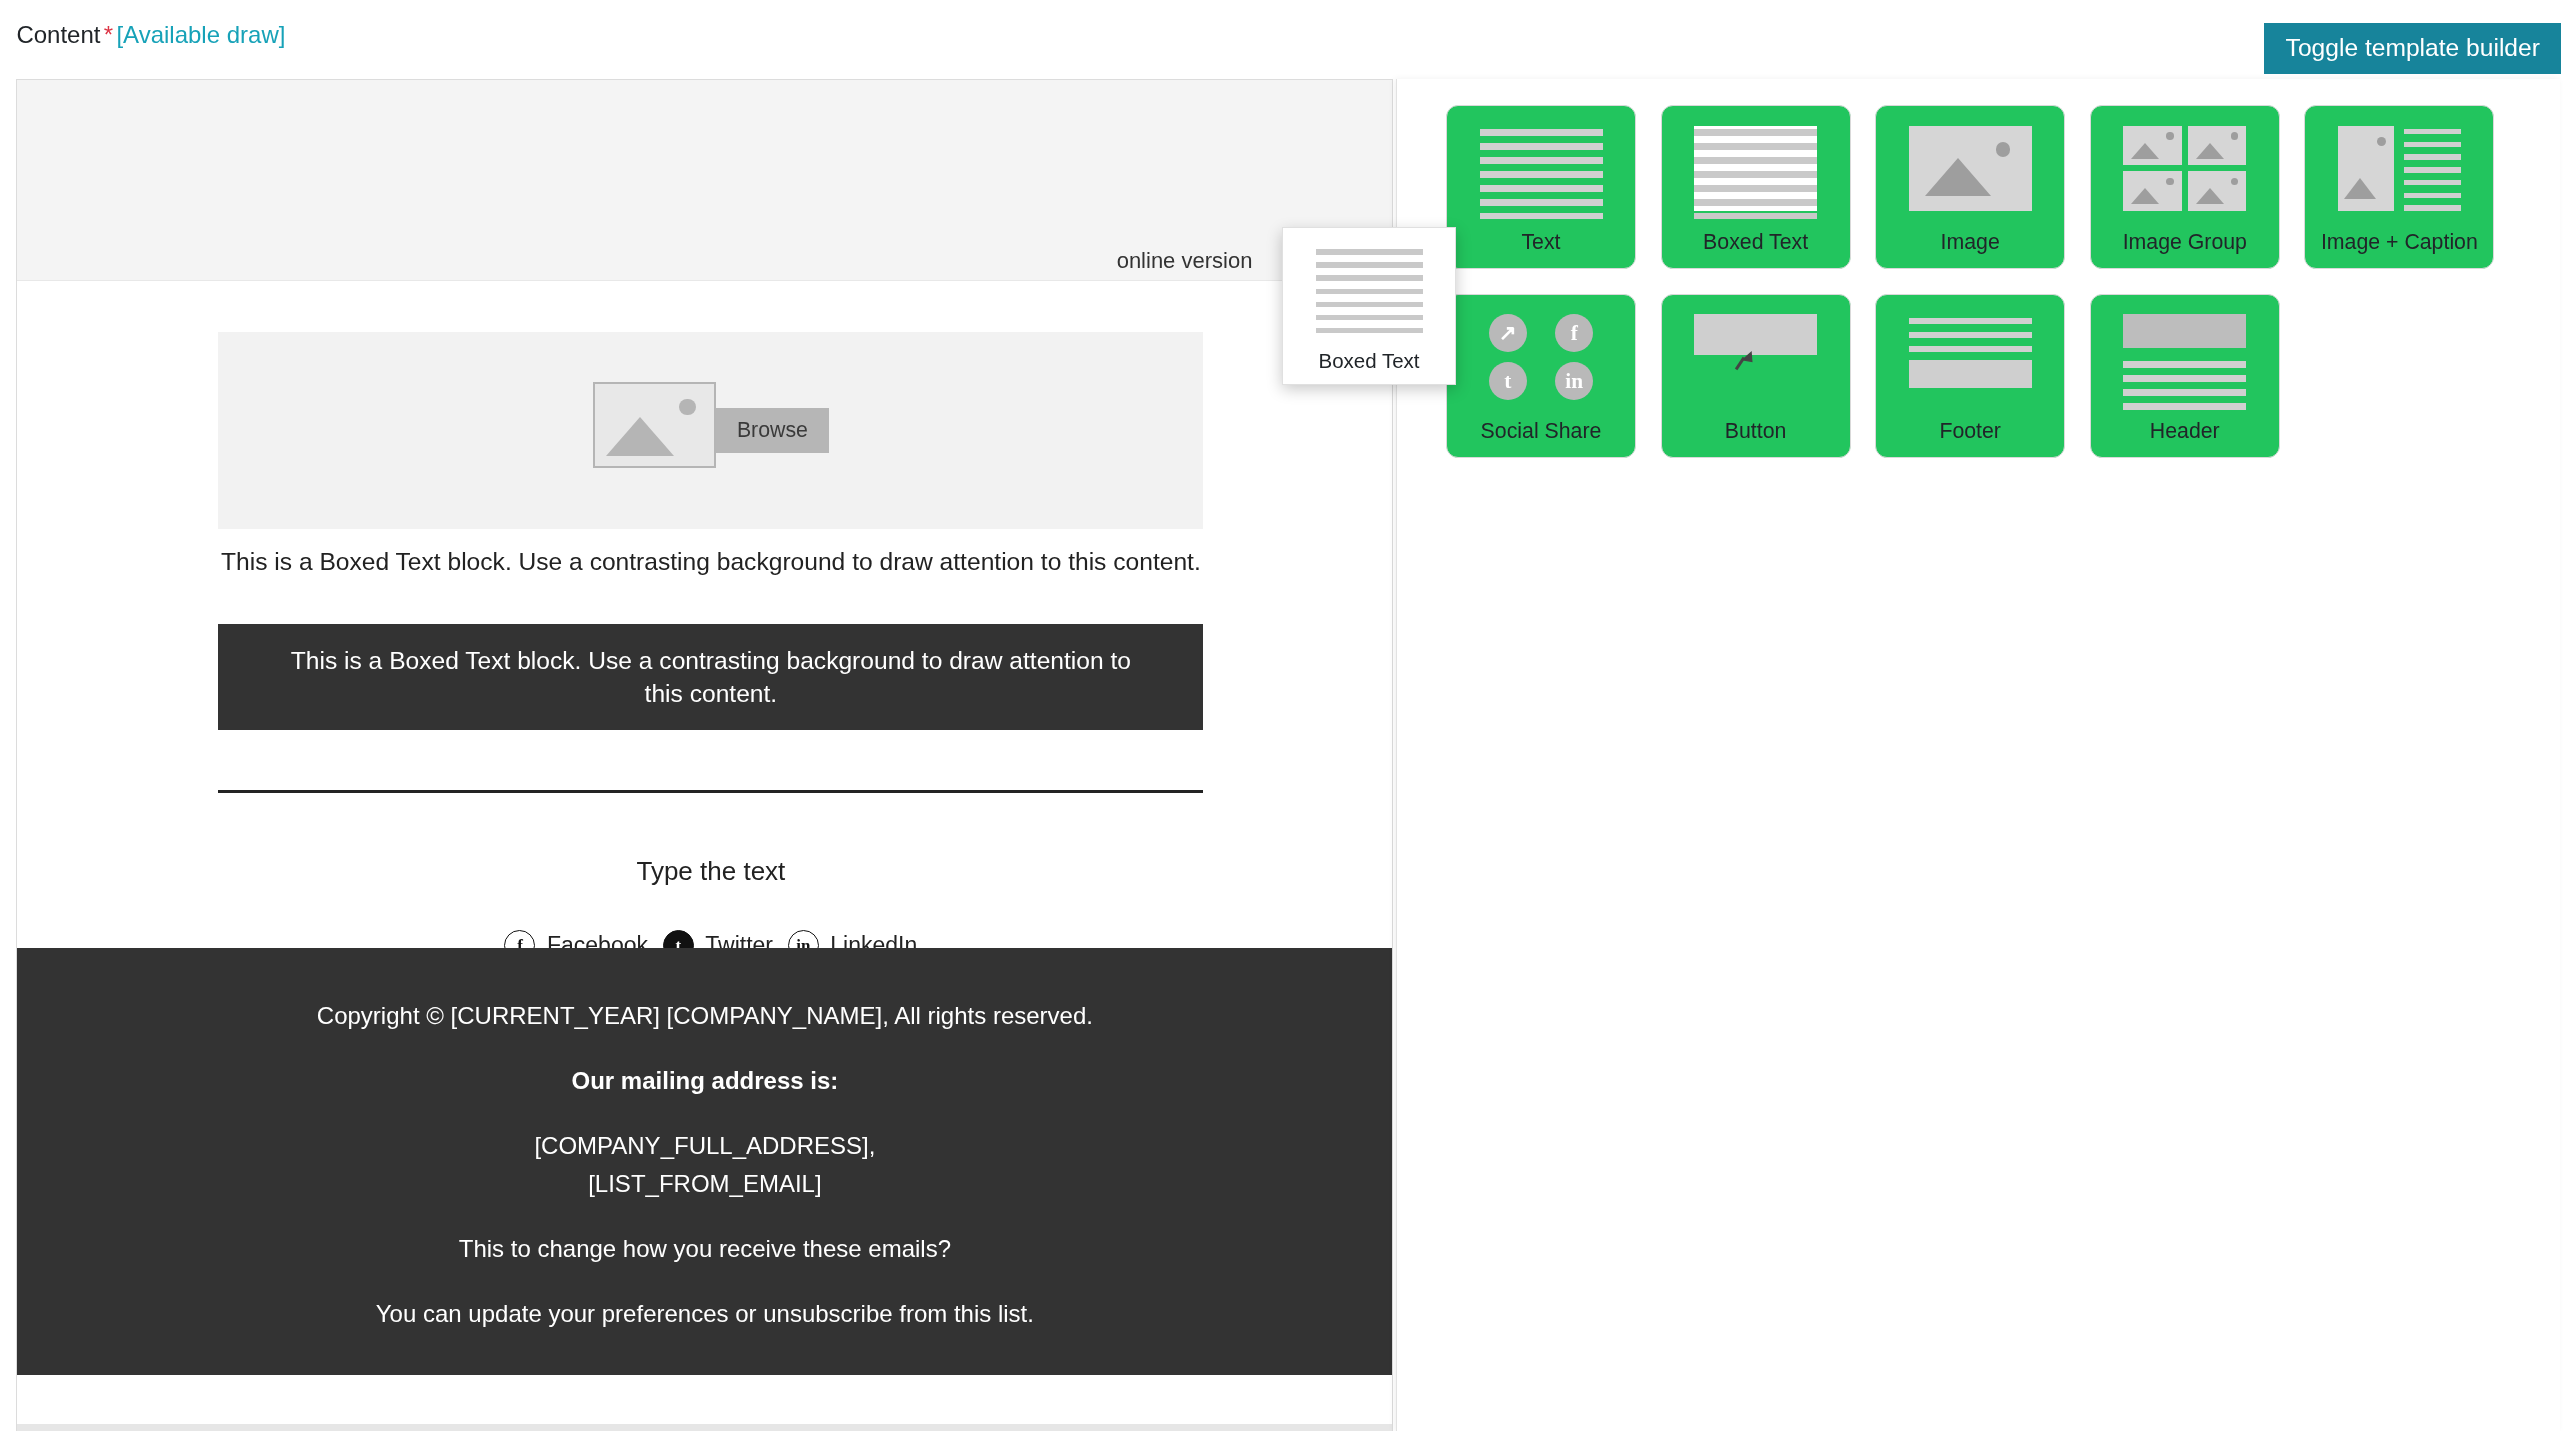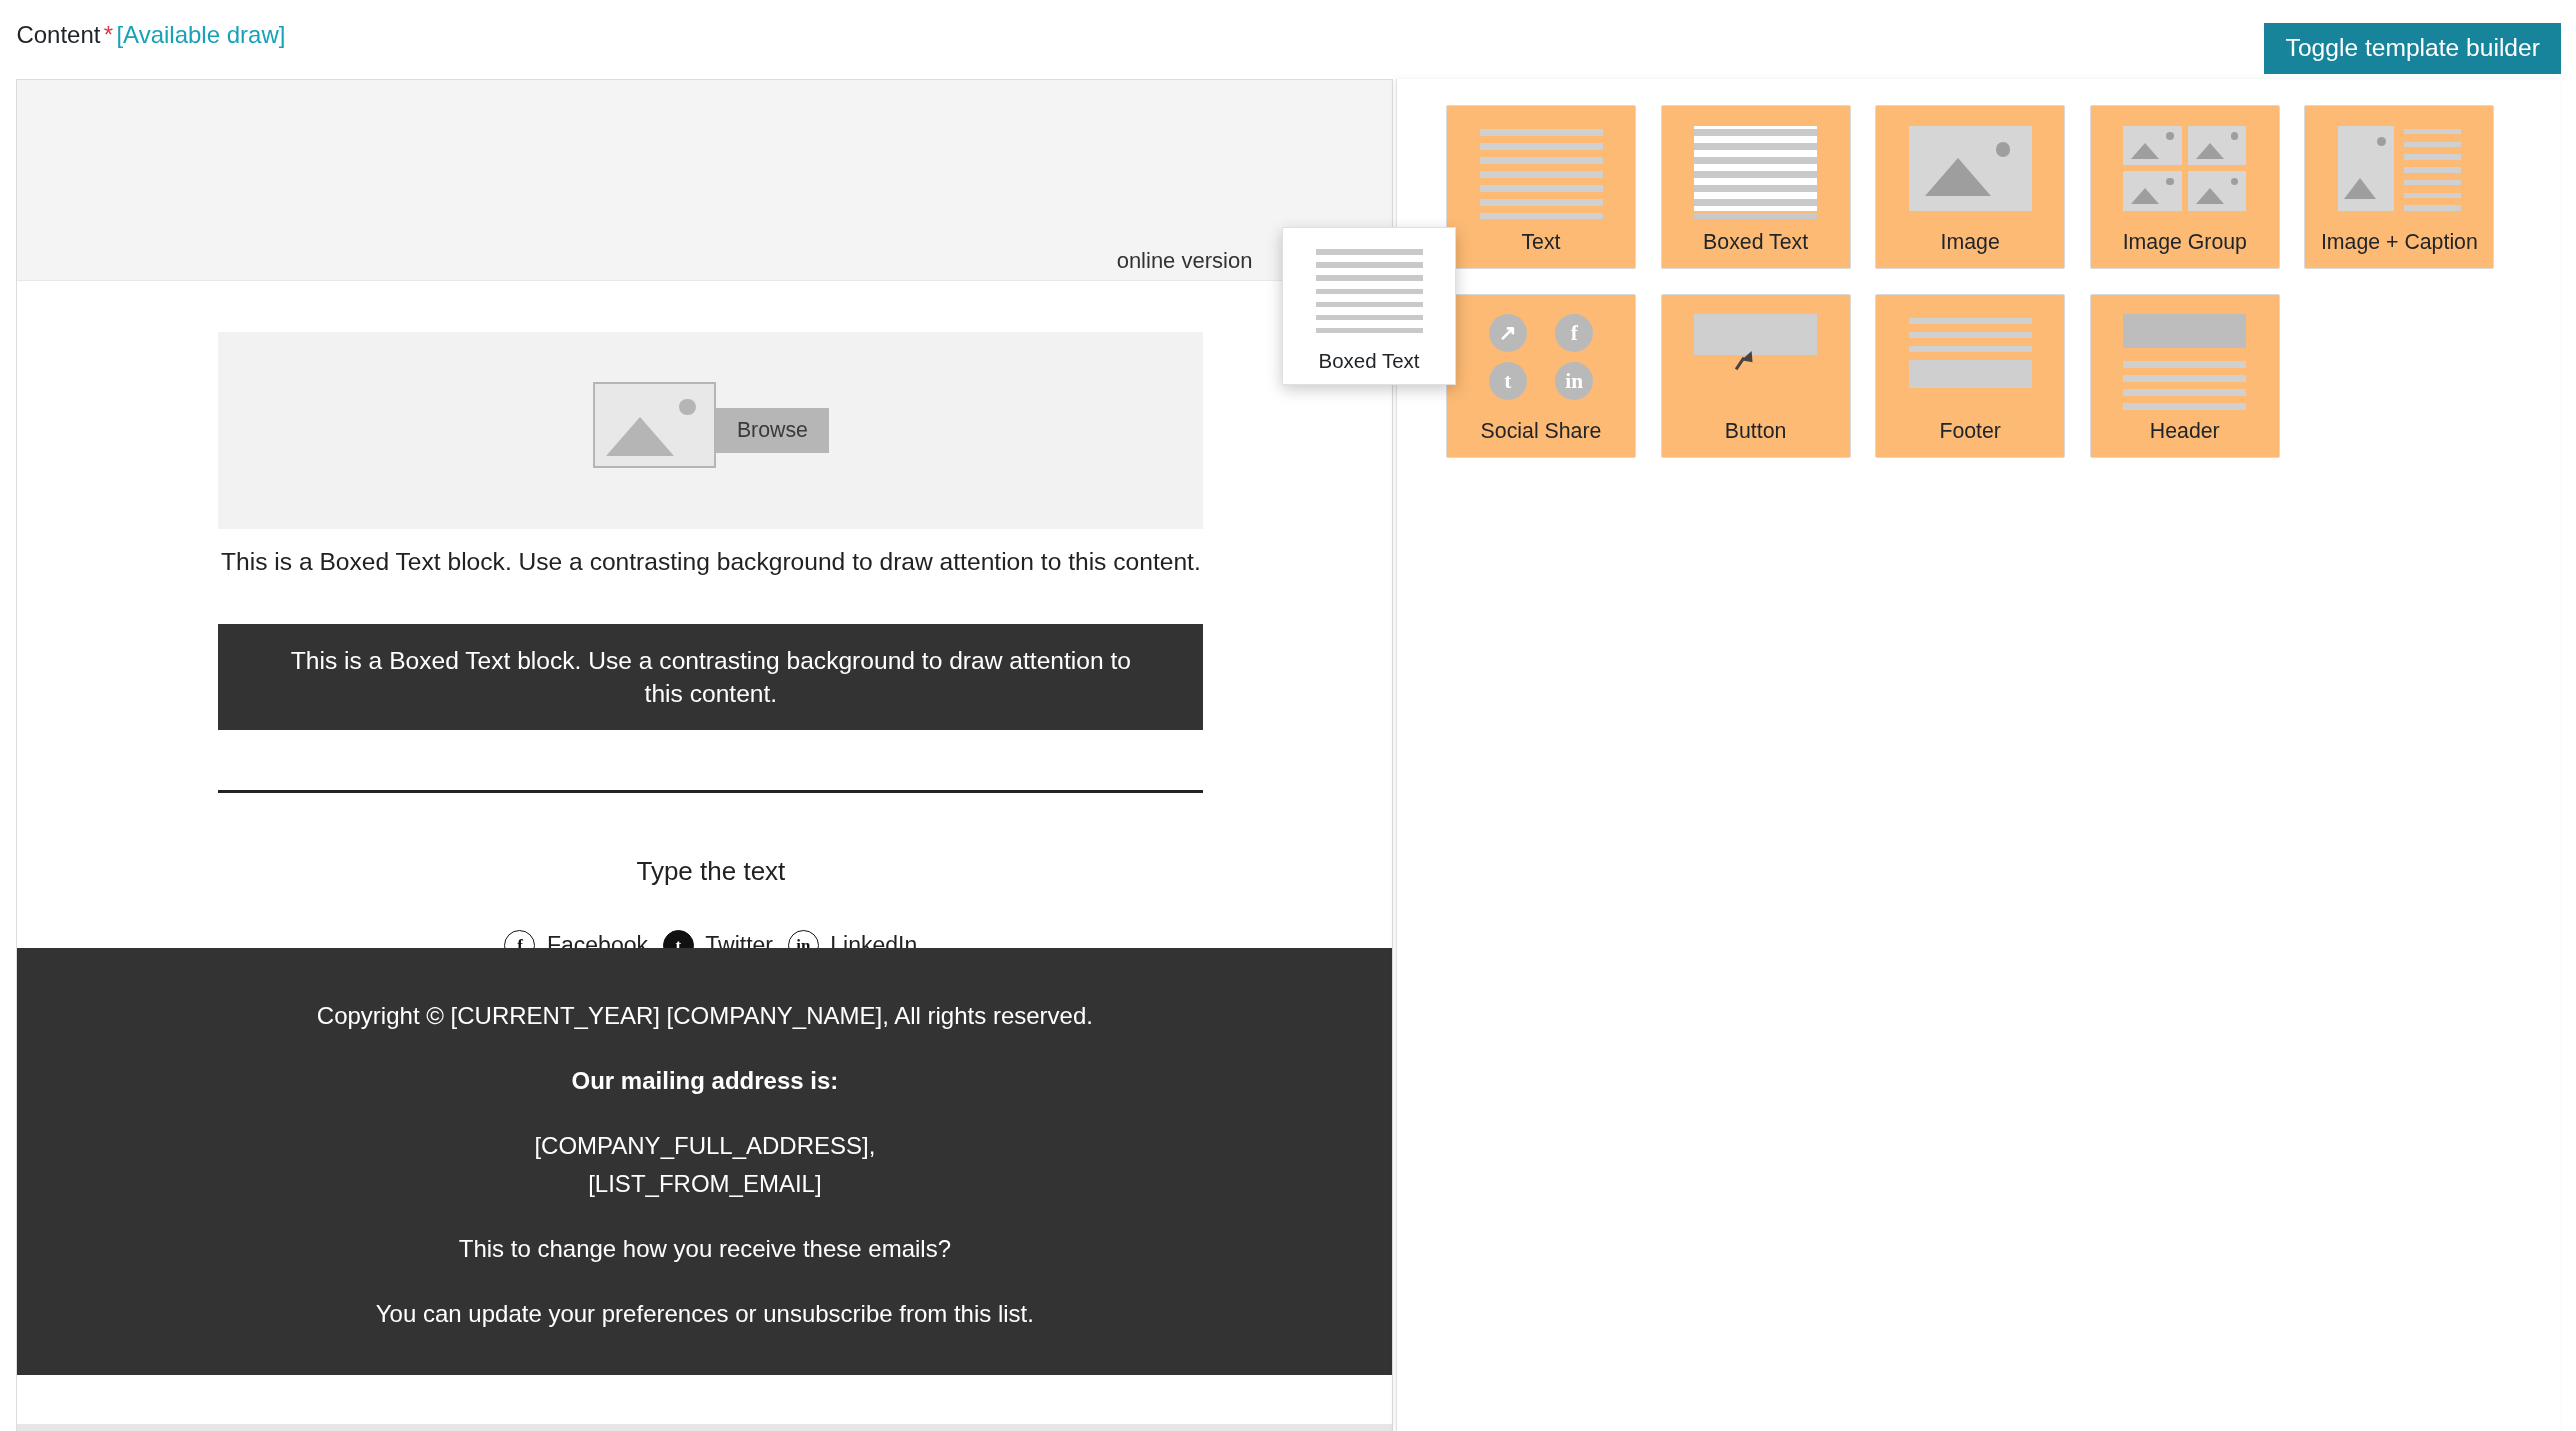--- a/index.html
+++ b/index.html
@@ -220,22 +220,22 @@
     position: absolute;
     left: 49px; top: 26px;
     display: grid;
     grid-template-columns: repeat(5, 190px);
     gap: 24.6px 24.6px;
   }
   .block-card {
     width: 190px;
     height: 164px;
     border: 0.8px solid #d9d9d9;
-    border-radius: 2px;
-    background: #fdba74;
+    border-radius: 12px;
+    background: #22c55e;
     display: flex;
     flex-direction: column;
     align-items: center;
     justify-content: flex-end;
     padding-top: 19.7px;
     cursor: grab;
   }
   .block-label {
     margin-top: auto;
     margin-bottom: 13px;

